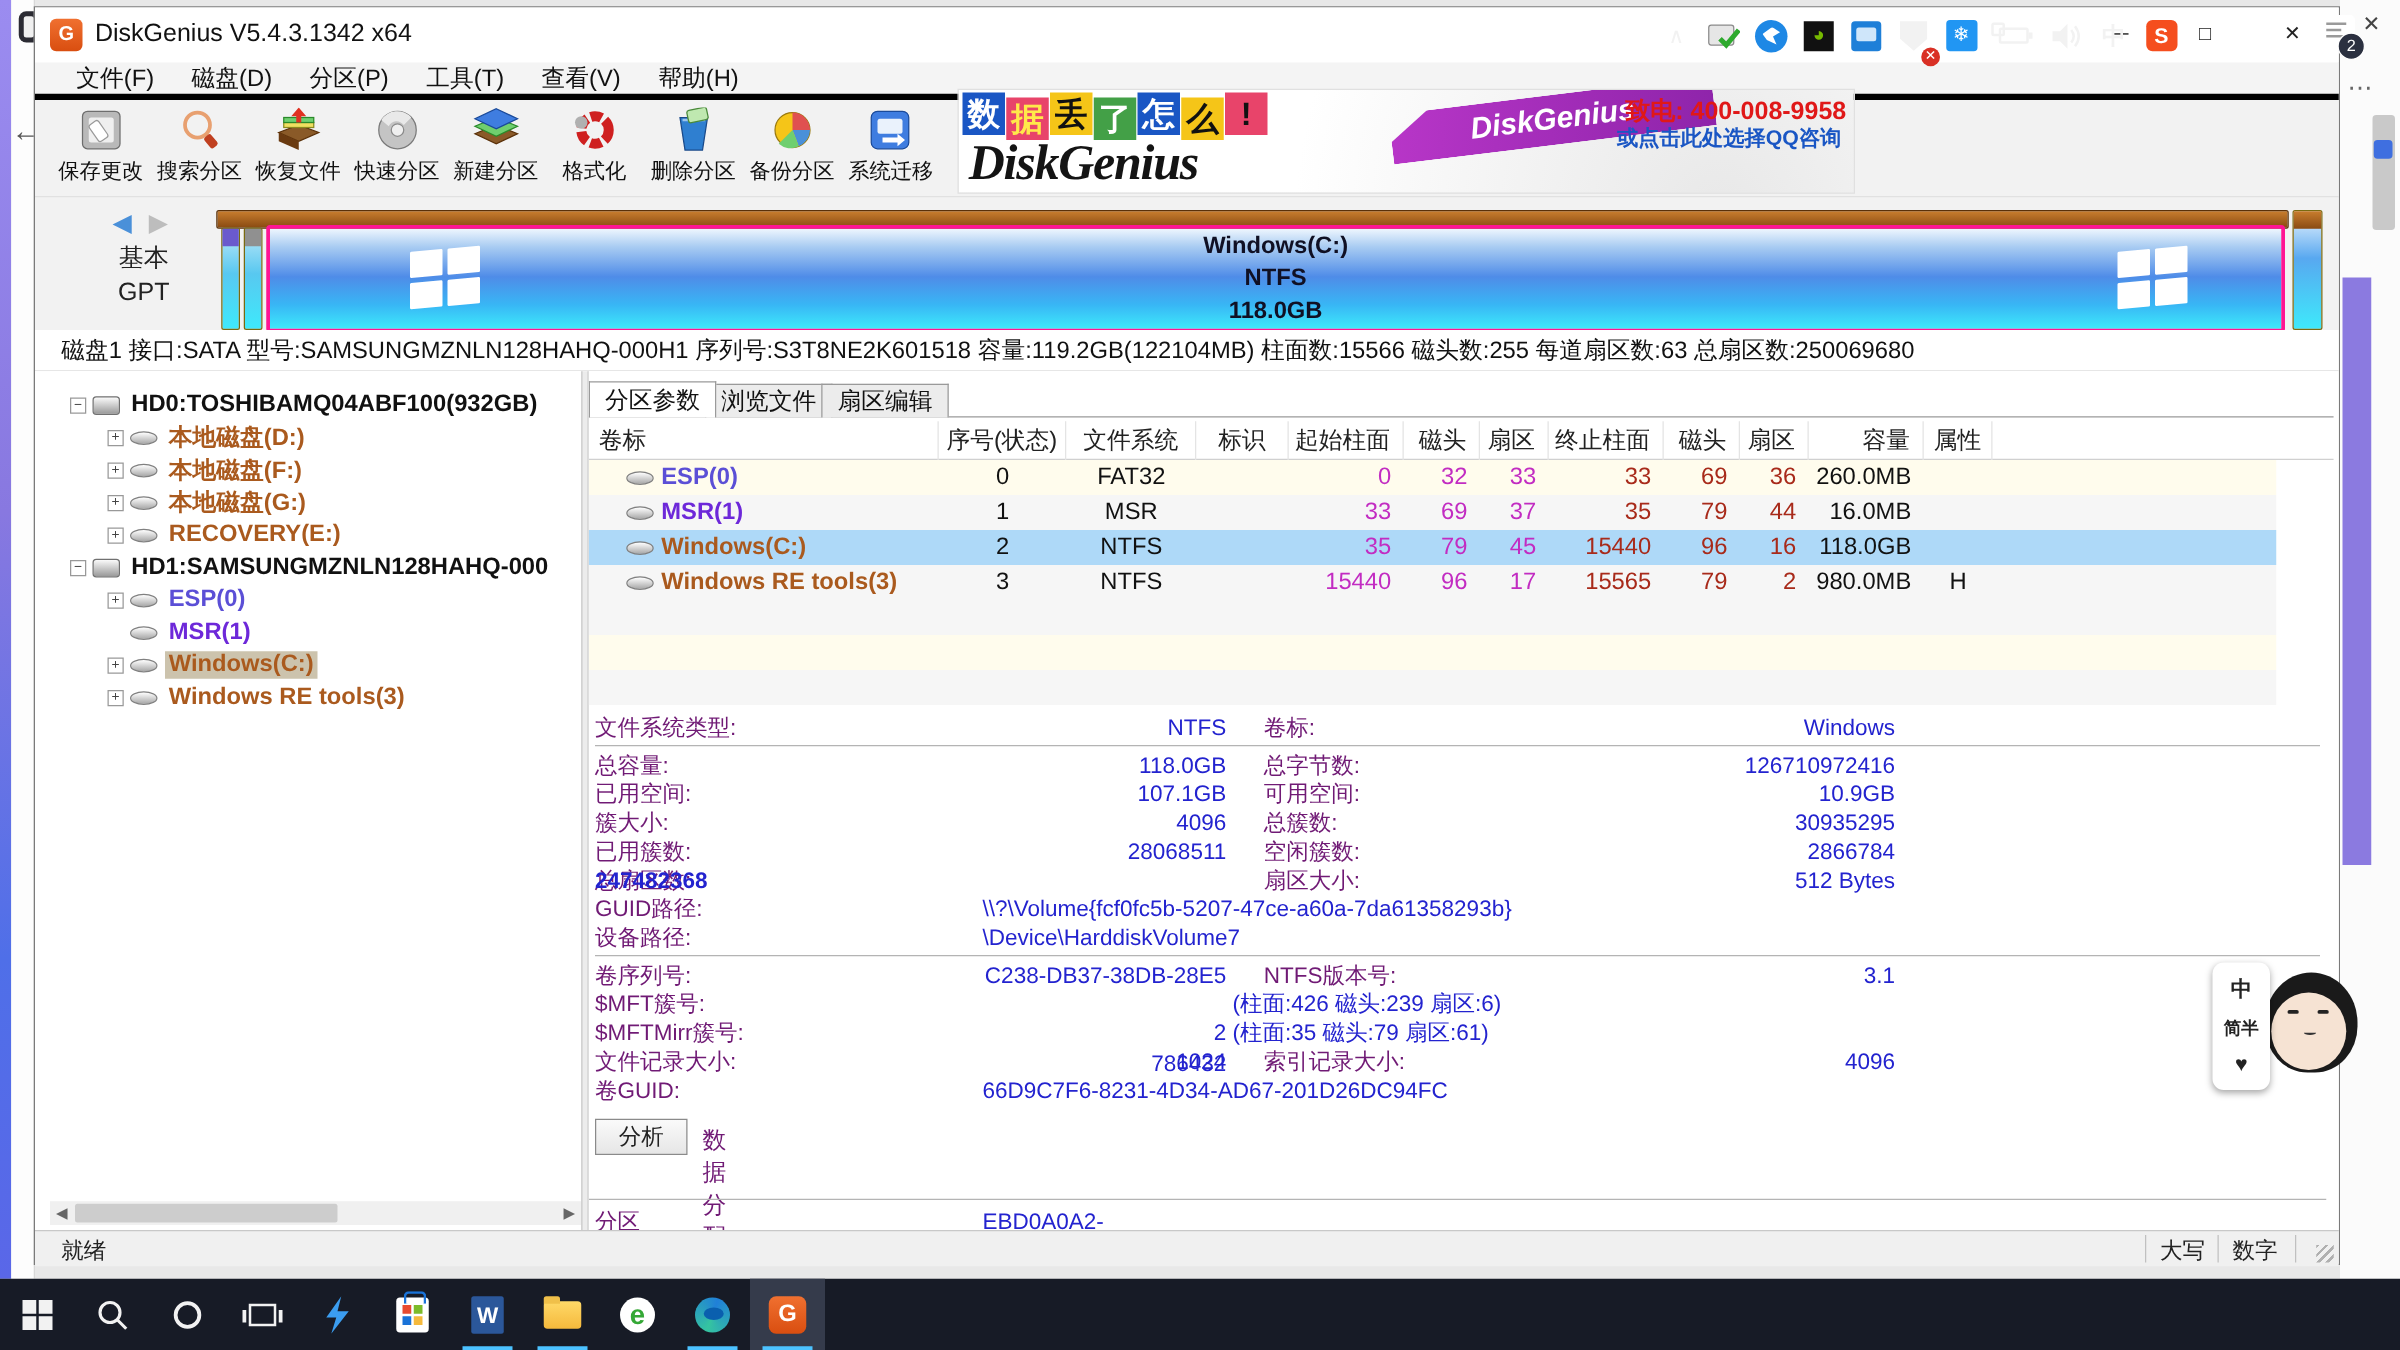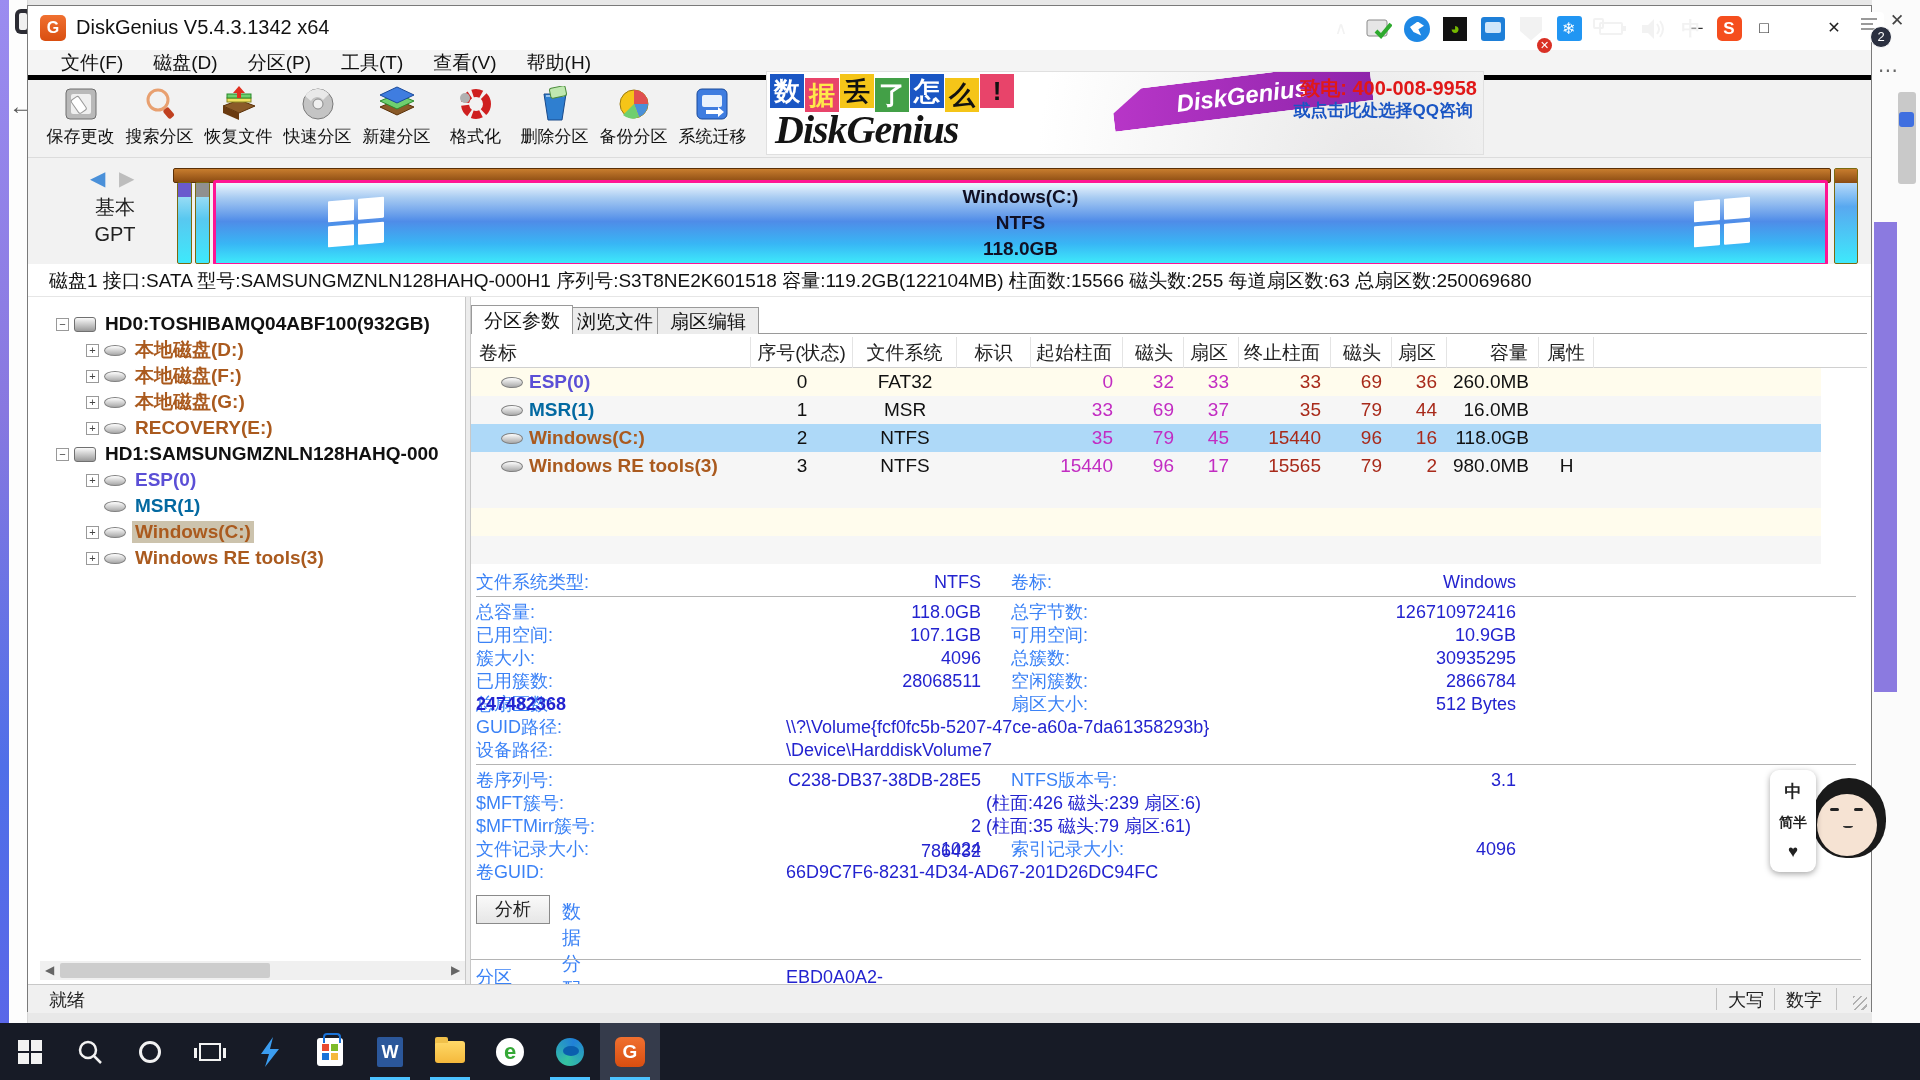--- a/index.html
+++ b/index.html
@@ -72,21 +72,21 @@
   #diskinfo { left:0; top:258px; width:100%; height:33px; background:#fff; border-bottom:1px solid #e6e6e6; font-size:19px; color:#111; line-height:33px; padding-left:21px; white-space:nowrap; }
 
   
   #main { left:0; top:291px; width:100%; height:687px; background:#fff; }
   #tree-panel { left:12px; top:0; width:425px; height:687px; background:#fff; overflow:hidden; }
   .tree-row { position:relative; height:26px; display:flex; align-items:center; white-space:nowrap; }
   .expand-box { width:13px; height:13px; border:1px solid #999; background:#fff; font-size:11px; line-height:11px; text-align:center; color:#444; margin-right:5px; flex:none; }
   .disk-ico { width:22px; height:15px; background:linear-gradient(#fafafa,#9a9a9a); border:1px solid #707070; border-radius:3px; margin-right:6px; flex:none; }
   .part-ico { width:22px; height:11px; background:linear-gradient(#ffffff,#a8a8a8); border:1px solid #808080; border-radius:50%; margin-right:6px; flex:none; }
   .tree-lbl { font-size:19px; font-weight:bold; padding:0 3px; }
-  .c-black { color:#111; } .c-brown { color:#aa5a1e; } .c-blue { color:#5b4fd6; } .c-gray { color:#0369a1; }
+  .c-black { color:#111; } .c-brown { color:#aa5a1e; } .c-blue { color:#5b4fd6; } .c-gray { color:#6d28d9; }
   .tree-sel { background:#ccc3ad; }
   #tree-hscroll { left:12px; top:664px; width:425px; height:19px; background:#f0f0f0; }
   .hs-arrow { position:absolute; top:0; width:19px; height:19px; font-size:12px; color:#666; text-align:center; line-height:19px; }
   #hs-thumb { position:absolute; left:20px; top:2px; width:210px; height:15px; background:#cdcdcd; border-radius:2px; }
   #splitter { left:437px; top:0; width:6px; height:687px; background:#ececec; border-left:1px solid #c8c8c8; border-right:1px solid #c8c8c8; }
 
   
   #right-panel { left:443px; top:0; width:1396px; height:687px; background:#fff; overflow:hidden; }
   #tabbar { position:absolute; left:0; top:8px; width:100%; height:29px; border-bottom:1px solid #9a9a9a; }
   .tab { position:absolute; top:2px; height:27px; padding:0 12px; font-size:19px; color:#111; line-height:27px; background:#ececec; border:1px solid #9a9a9a; border-bottom:none; }
@@ -95,21 +95,21 @@
   .th { position:absolute; top:0; height:31px; font-size:19px; color:#222; line-height:31px; border-right:1px solid #e4e4e4; }
   .trow { position:absolute; left:0; width:1350px; height:28px; }
   .td { position:absolute; top:0; height:28px; font-size:19px; line-height:28px; white-space:nowrap; overflow:hidden; }
   .num-s { color:#c22cc2; } .num-e { color:#a82a1a; } .num-k { color:#111; }
   .row-sel { background:#aed9f8 !important; }
   .pname { font-weight:bold; display:flex; align-items:center; }
 
   
   #details { position:absolute; left:5px; top:274px; width:1380px; }
   .drow { position:relative; height:23px; font-size:18px; line-height:23px; white-space:nowrap; }
-  .dlabel { color:#3b82f6; } .dval { color:#2323cf; }
+  .dlabel { color:#701a75; } .dval { color:#2323cf; }
   .dp { position:absolute; top:0; }
   .sep { height:3px; border-top:1px solid #b4b4b4; margin:2px 0; }
   #analyze-row { position:absolute; left:5px; top:598px; height:30px; }
   #analyze-btn { position:absolute; left:0; top:0; width:74px; height:29px; background:linear-gradient(#fafafa,#e6e6e6); border:1px solid #8a8a8a; font-size:18px; color:#222; text-align:center; line-height:27px; }
   #alloc-lbl { position:absolute; left:86px; top:4px; font-size:19px; }
   #bottom-sep { position:absolute; left:0; top:662px; width:1390px; border-top:1px solid #b4b4b4; }
   #partial-row { position:absolute; left:5px; top:668px; height:24px; font-size:18px; line-height:24px; }
 
   
   #statusbar { left:0; top:978px; width:100%; height:29px; background:#f0f0f0; border-top:1px solid #c8c8c8; font-size:18px; color:#222; }

